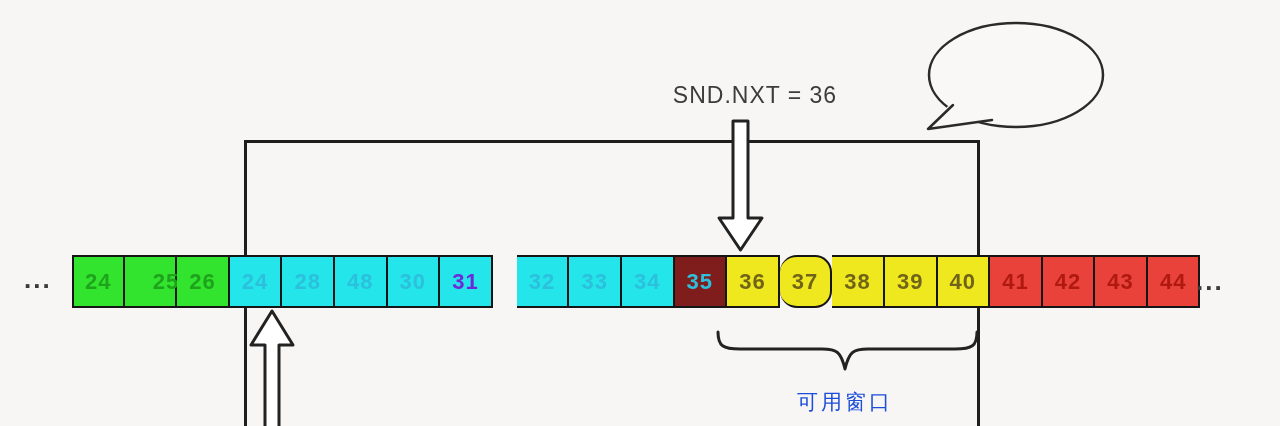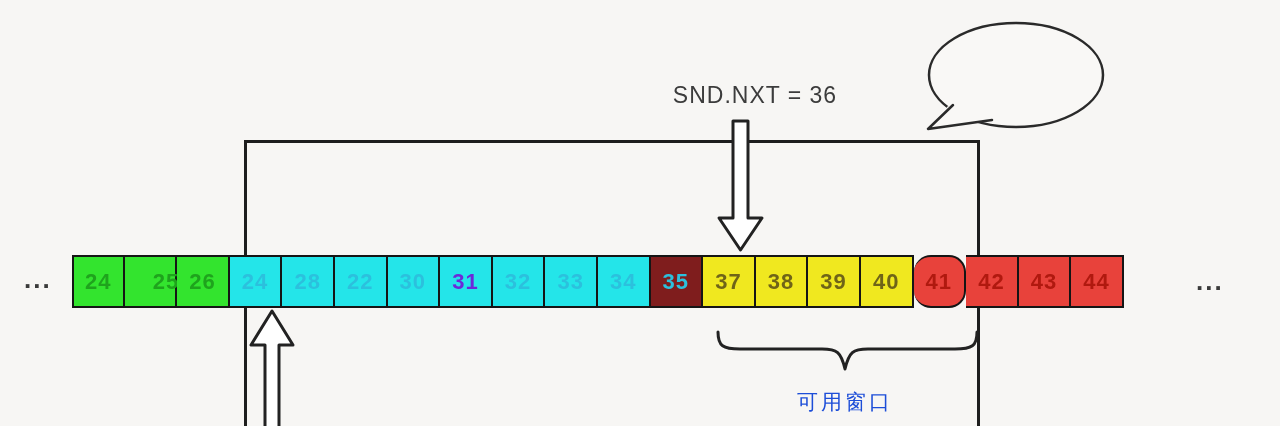--- a/index.html
+++ b/index.html
@@ -54,32 +54,33 @@
   <div class="win-line win-top"></div>
   <div class="win-line win-left"></div>
   <div class="win-line win-right"></div>
 
   <div class="row">
       <div class="cell" style="background: rgb(51, 228, 46); color: rgb(31, 163, 29);">24</div>
       <div class="cell" style="background: rgb(51, 228, 46); color: rgb(31, 163, 29); padding-left: 32px;">25</div>
       <div class="cell" style="background: rgb(51, 228, 46); color: rgb(31, 163, 29);">26</div>
       <div class="cell" style="background: rgb(36, 229, 233); color: rgb(44, 192, 221);">24</div>
       <div class="cell" style="background: rgb(36, 229, 233); color: rgb(44, 192, 221);">28</div>
-      <div class="cell" style="background: rgb(36, 229, 233); color: rgb(44, 192, 221);">22</div>
+      <div class="cell" style="background: rgb(36, 229, 233); color: rgb(44, 192, 221);">48</div>
       <div class="cell" style="background: rgb(36, 229, 233); color: rgb(44, 192, 221);">30</div>
       <div class="cell" style="background: rgb(36, 229, 233); color: #6d28d9;">31</div>
-      <div class="cell" style="background: rgb(36, 229, 233); color: rgb(44, 192, 221);">32</div>
+      <div class="cell" style="background: rgb(36, 229, 233); color: rgb(44, 192, 221); margin-left: 24px;">32</div>
       <div class="cell" style="background: rgb(36, 229, 233); color: rgb(44, 192, 221);">33</div>
       <div class="cell" style="background: rgb(36, 229, 233); color: rgb(44, 192, 221);">34</div>
       <div class="cell" style="background: #7f1d1d; color: rgb(44, 192, 221);">35</div>
-      <div class="cell" style="background: rgb(240, 232, 31); color: rgb(111, 100, 24);">37</div>
+      <div class="cell" style="background: rgb(240, 232, 31); color: rgb(111, 100, 24);">36</div>
+      <div class="cell" style="background: rgb(240, 232, 31); color: rgb(111, 100, 24); border-radius: 17px;">37</div>
       <div class="cell" style="background: rgb(240, 232, 31); color: rgb(111, 100, 24);">38</div>
       <div class="cell" style="background: rgb(240, 232, 31); color: rgb(111, 100, 24);">39</div>
       <div class="cell" style="background: rgb(240, 232, 31); color: rgb(111, 100, 24);">40</div>
-      <div class="cell" style="background: rgb(232, 66, 59); color: rgb(176, 25, 15); border-radius: 17px;">41</div>
+      <div class="cell" style="background: rgb(232, 66, 59); color: rgb(176, 25, 15);">41</div>
       <div class="cell" style="background: rgb(232, 66, 59); color: rgb(176, 25, 15);">42</div>
       <div class="cell" style="background: rgb(232, 66, 59); color: rgb(176, 25, 15);">43</div>
       <div class="cell" style="background: rgb(232, 66, 59); color: rgb(176, 25, 15);">44</div>
     </div>
 
   <div class="dots dots-left">...</div>
   <div class="dots dots-right">...</div>
 
   <div class="lbl snd-nxt">SND.NXT = 36</div>
   <div class="lbl bub-l1">发送窗口</div>

